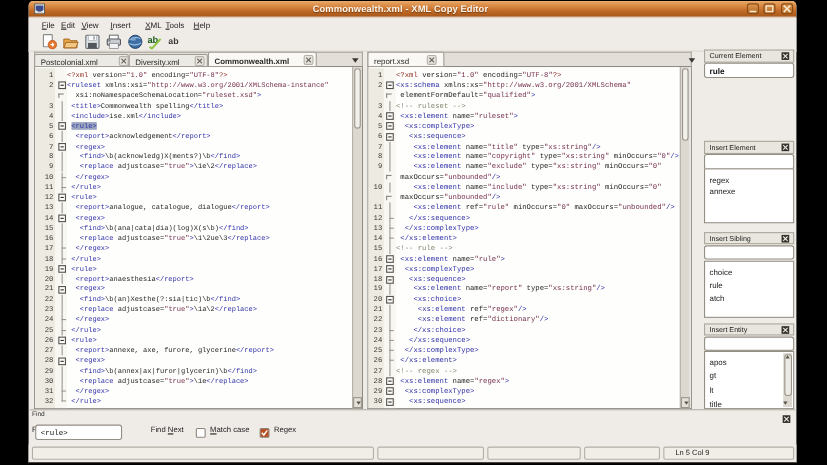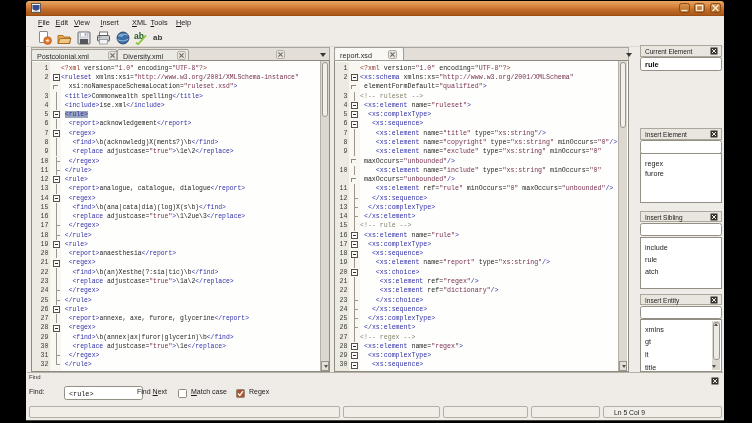--- a/index.html
+++ b/index.html
@@ -45,33 +45,34 @@
 #sidebar .it{font-weight:bold}
 #sidebar .lb{position:absolute;left:640px;width:82px;background:#fff;border:1px solid #948f85}
 #sidebar .li{position:absolute;left:4px;font-size:7.2px;color:#1b1b1a}
 .sbv{position:absolute;background:#dcd8d0}
 .sbt{position:absolute;left:0.5px;right:0.5px;background:#eceae4;border:1px solid #9a958b;border-radius:3px}
 .aru{position:absolute;left:1.5px;width:0;height:0;border:2.4px solid transparent;border-bottom:3.4px solid #56524c;border-top:none}
 .ard{position:absolute;width:0;height:0;border:2.4px solid transparent;border-top:3.4px solid #56524c;border-bottom:none}
 #findbar{position:absolute;left:27px;top:372px;width:696px;height:32px;background:#efebe7;border-top:1px solid #b5b1a9}
 #flbl{position:absolute;left:29px;top:373.5px;font-size:6px;color:#333}
 .flab{position:absolute;font-size:7px;color:#1c1c1c}
-#finput{position:absolute;left:64px;top:386px;width:79px;height:14px;background:#fff;border:1px solid #948f85;border-radius:2.5px;
+#finput{position:absolute;left:32px;top:386px;width:79px;height:14px;background:#fff;border:1px solid #948f85;border-radius:2.5px;
  font:6.8px "Liberation Mono",monospace;color:#111;padding:3px 0 0 4px}
 .chk{position:absolute;width:9px;height:9px;background:#fff;border:1px solid #8d887e;border-radius:1.5px}
 .chk.on{background:#ba4f21}
 #statusbar{position:absolute;left:26px;top:404px;width:698px;height:15.5px;background:#efebe7}
 .seg{position:absolute;top:406px;height:11.5px;background:#f1eee8;border:1px solid #b3afa7;border-radius:2px;
  font-size:6.8px;color:#242422;padding:1.5px 0 0 10px}
 #botline{position:absolute;left:26px;top:419.5px;width:698px;height:1.5px;background:#484440}
 </style></head>
 <body>
 <div id="stage">
 <div id="win"></div>
 <div id="tbar"></div>
+<div id="ttl">Commonwealth.xml - XML Copy Editor</div>
 <div style="position:absolute;left:31px;top:3px">
       <svg width="10" height="10" viewBox="0 0 10 10">
         <rect x="0.5" y="0.5" width="9" height="9" fill="#f5f5f2" stroke="#5a5a58"></rect>
         <path d="M1.5 2h7v4l-3.5 2.5L1.5 6z" fill="#3b4b8c"></path>
         <rect x="2" y="7.5" width="6" height="1.5" fill="#d9d2c2"></rect>
       </svg>
     </div>
     <div class="wbtn" style="left:679px">
       <svg width="9" height="8" viewBox="0 0 9 8">
         <path d="M1.5 6.5h6" stroke="#f7ead2" stroke-width="1.4"></path>
@@ -150,20 +151,21 @@
       <svg width="7" height="7" viewBox="0 0 7 7">
         <path d="M1.4 1.4l4.2 4.2M5.6 1.4L1.4 5.6" stroke="#6e6a63" stroke-width="1.1"></path>
       </svg>
     </div>
     <div class="tab" style="left:117px;width:72px">Diversity.xml</div>
     <div class="cb" style="left:177px;top:51px">
       <svg width="7" height="7" viewBox="0 0 7 7">
         <path d="M1.4 1.4l4.2 4.2M5.6 1.4L1.4 5.6" stroke="#6e6a63" stroke-width="1.1"></path>
       </svg>
     </div>
+    <div class="tab act" style="left:189px;width:99px">Commonwealth.xml</div>
     <div class="cb" style="left:276px;top:50px">
       <svg width="7" height="7" viewBox="0 0 7 7">
         <path d="M1.4 1.4l4.2 4.2M5.6 1.4L1.4 5.6" stroke="#6e6a63" stroke-width="1.1"></path>
       </svg>
     </div>
     <div class="drop" style="left:320px;top:53px"></div>
     <div class="tab act2" style="left:334px;width:70px">report.xsd</div>
     <div class="cb" style="left:388px;top:50px">
       <svg width="7" height="7" viewBox="0 0 7 7">
         <path d="M1.4 1.4l4.2 4.2M5.6 1.4L1.4 5.6" stroke="#6e6a63" stroke-width="1.1"></path>
@@ -407,45 +409,45 @@
       <div class="hd" style="top:128px">Insert Element</div>
       <div class="xb" style="left:710px;top:130px">
         <svg width="8" height="8" viewBox="0 0 8 8">
           <rect x="0.5" y="0.5" width="7" height="7" fill="#35312c"></rect>
           <path d="M2 2l4 4M6 2L2 6" stroke="#efece6" stroke-width="1"></path>
         </svg>
       </div>
       <div class="ib" style="top:140px"></div>
       <div class="lb" style="top:153px;height:50px">
         <div class="li" style="top:4.5px">regex</div>
-        <div class="li" style="top:14.5px">furore</div>
+        <div class="li" style="top:14.5px">annexe</div>
       </div>
       <div class="hd" style="top:210.5px">Insert Sibling</div>
       <div class="xb" style="left:710px;top:212.5px">
         <svg width="8" height="8" viewBox="0 0 8 8">
           <rect x="0.5" y="0.5" width="7" height="7" fill="#35312c"></rect>
           <path d="M2 2l4 4M6 2L2 6" stroke="#efece6" stroke-width="1"></path>
         </svg>
       </div>
       <div class="ib" style="top:222.5px"></div>
       <div class="lb" style="top:237px;height:52px">
-        <div class="li" style="top:4.5px">include</div>
+        <div class="li" style="top:4.5px">choice</div>
         <div class="li" style="top:16.5px">rule</div>
         <div class="li" style="top:28.5px">atch</div>
       </div>
       <div class="hd" style="top:293.5px">Insert Entity</div>
       <div class="xb" style="left:710px;top:295.5px">
         <svg width="8" height="8" viewBox="0 0 8 8">
           <rect x="0.5" y="0.5" width="7" height="7" fill="#35312c"></rect>
           <path d="M2 2l4 4M6 2L2 6" stroke="#efece6" stroke-width="1"></path>
         </svg>
       </div>
       <div class="ib" style="top:305.5px"></div>
       <div class="lb" style="top:318.5px;height:53px">
-        <div class="li" style="top:5px">xmlns</div>
+        <div class="li" style="top:5px">apos</div>
         <div class="li" style="top:17.5px">gt</div>
         <div class="li" style="top:30px">lt</div>
         <div class="li" style="top:43px">title</div>
         <div class="sbv" style="right:1px;top:1px;bottom:1px;width:8px">
           <div class="sbt" style="top:1px;height:38px"></div>
           <div class="aru" style="top:2px"></div>
           <div class="ard" style="bottom:2px"></div>
         </div>
       </div>
     </div>

